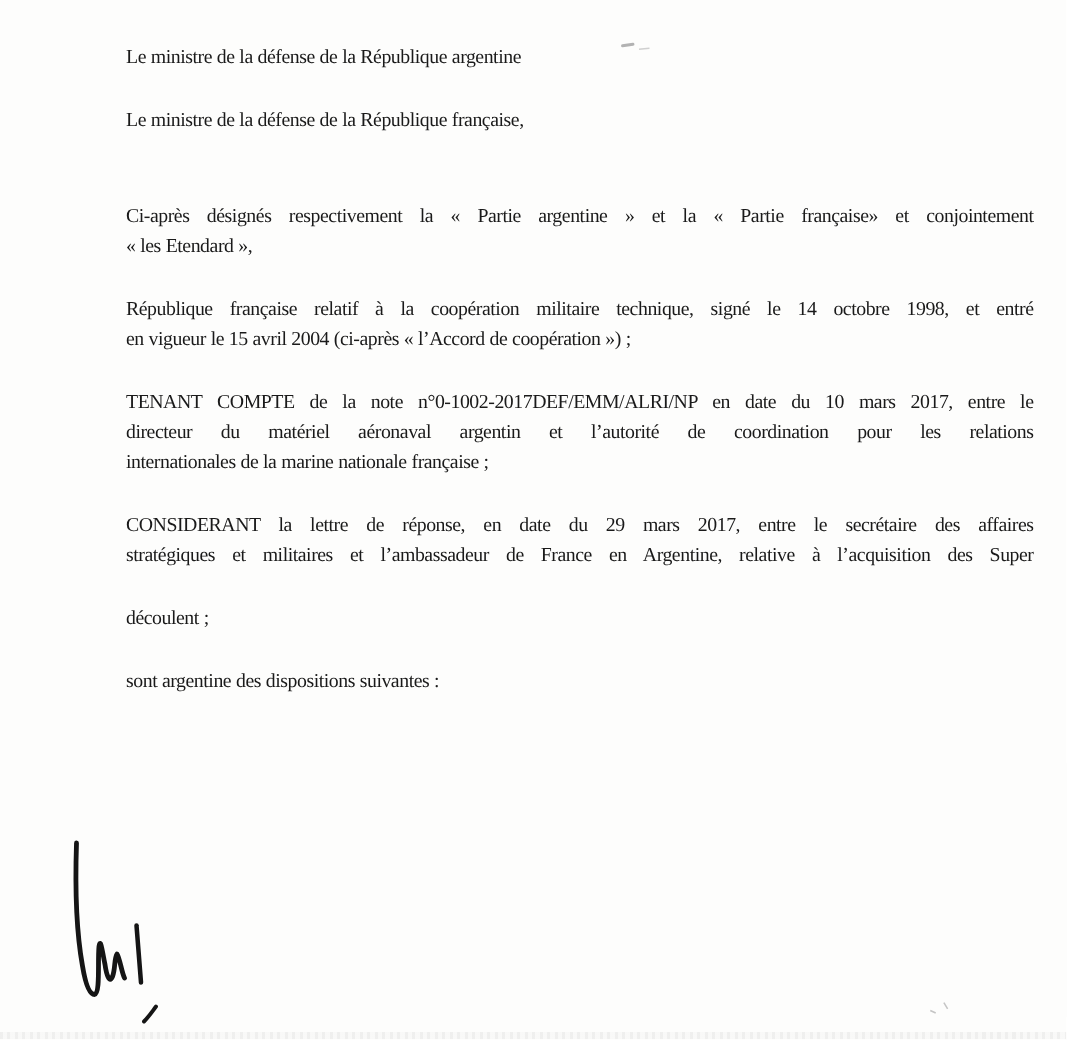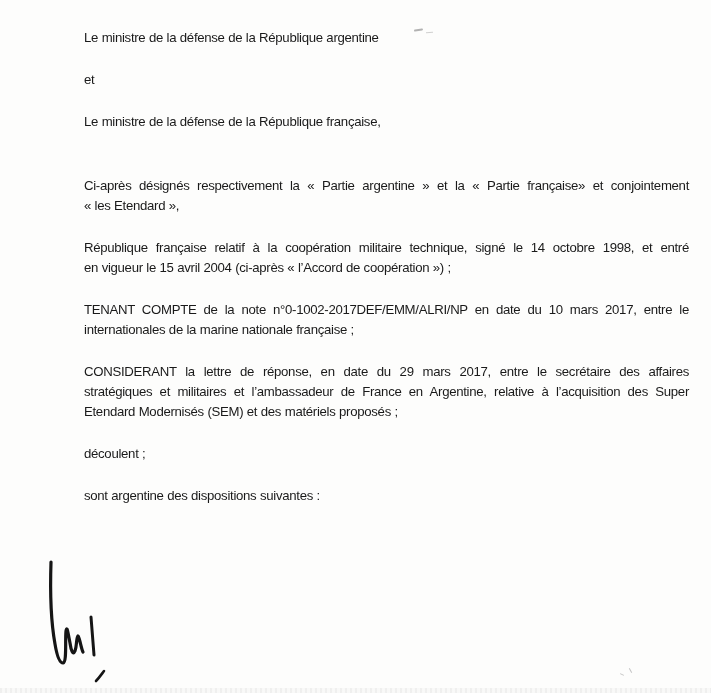--- a/index.html
+++ b/index.html
@@ -14,21 +14,21 @@
   .page{
     position:relative;
     width:711px;height:693px;
     background:var(--paper);
     overflow:hidden;
     font-family:"Liberation Sans","DejaVu Sans",sans-serif;
     color:var(--ink);
   }
   .doc-body{
     position:absolute;
-    left:84px;top:28px;width:605px;
+    left:84px;top:28px;width:605px;font-family:Liberation Serif, serif;
   }
   .para{margin-bottom:22px;}
   .para.gap-lg{margin-bottom:44px;}
   .line{
     font-size:13.2px;
     line-height:20px;
     letter-spacing:-0.3px;
     word-spacing:0.2px;
     text-align:left;
     color:var(--ink);
@@ -77,47 +77,44 @@
 <body>
 
 <div class="page">
 
   <div class="doc-body">
 
     <div class="para">
       <div class="line" style="">Le ministre de la défense de la République argentine</div>
     </div>
 
-    <div class="para">
-      <div class="line" style="">et</div>
-    </div>
 
     <div class="para gap-lg">
       <div class="line" style="">Le ministre de la défense de la République française,</div>
     </div>
 
     <div class="para">
       <div class="line just" style="">Ci-après désignés respectivement la « Partie argentine » et la « Partie française» et conjointement</div>
       <div class="line" style="">« les Etendard »,</div>
     </div>
 
     <div class="para">
       <div class="line just" style="">République française relatif à la coopération militaire technique, signé le 14 octobre 1998, et entré</div>
       <div class="line" style="">en vigueur le 15 avril 2004 (ci-après « l’Accord de coopération ») ;</div>
     </div>
 
     <div class="para">
       <div class="line just" style="">TENANT COMPTE de la note n°0-1002-2017DEF/EMM/ALRI/NP en date du 10 mars 2017, entre le</div>
+      <div class="line just" style="">directeur du matériel aéronaval argentin et l’autorité de coordination pour les relations</div>
       <div class="line" style="">internationales de la marine nationale française ;</div>
     </div>
 
     <div class="para">
       <div class="line just" style="">CONSIDERANT la lettre de réponse, en date du 29 mars 2017, entre le secrétaire des affaires</div>
       <div class="line just" style="">stratégiques et militaires et l’ambassadeur de France en Argentine, relative à l’acquisition des Super</div>
-      <div class="line" style="">Etendard Modernisés (SEM) et des matériels proposés ;</div>
     </div>
 
     <div class="para">
       <div class="line" style="">découlent ;</div>
     </div>
 
     <div class="para">
       <div class="line" style="">sont argentine des dispositions suivantes :</div>
     </div>
 

